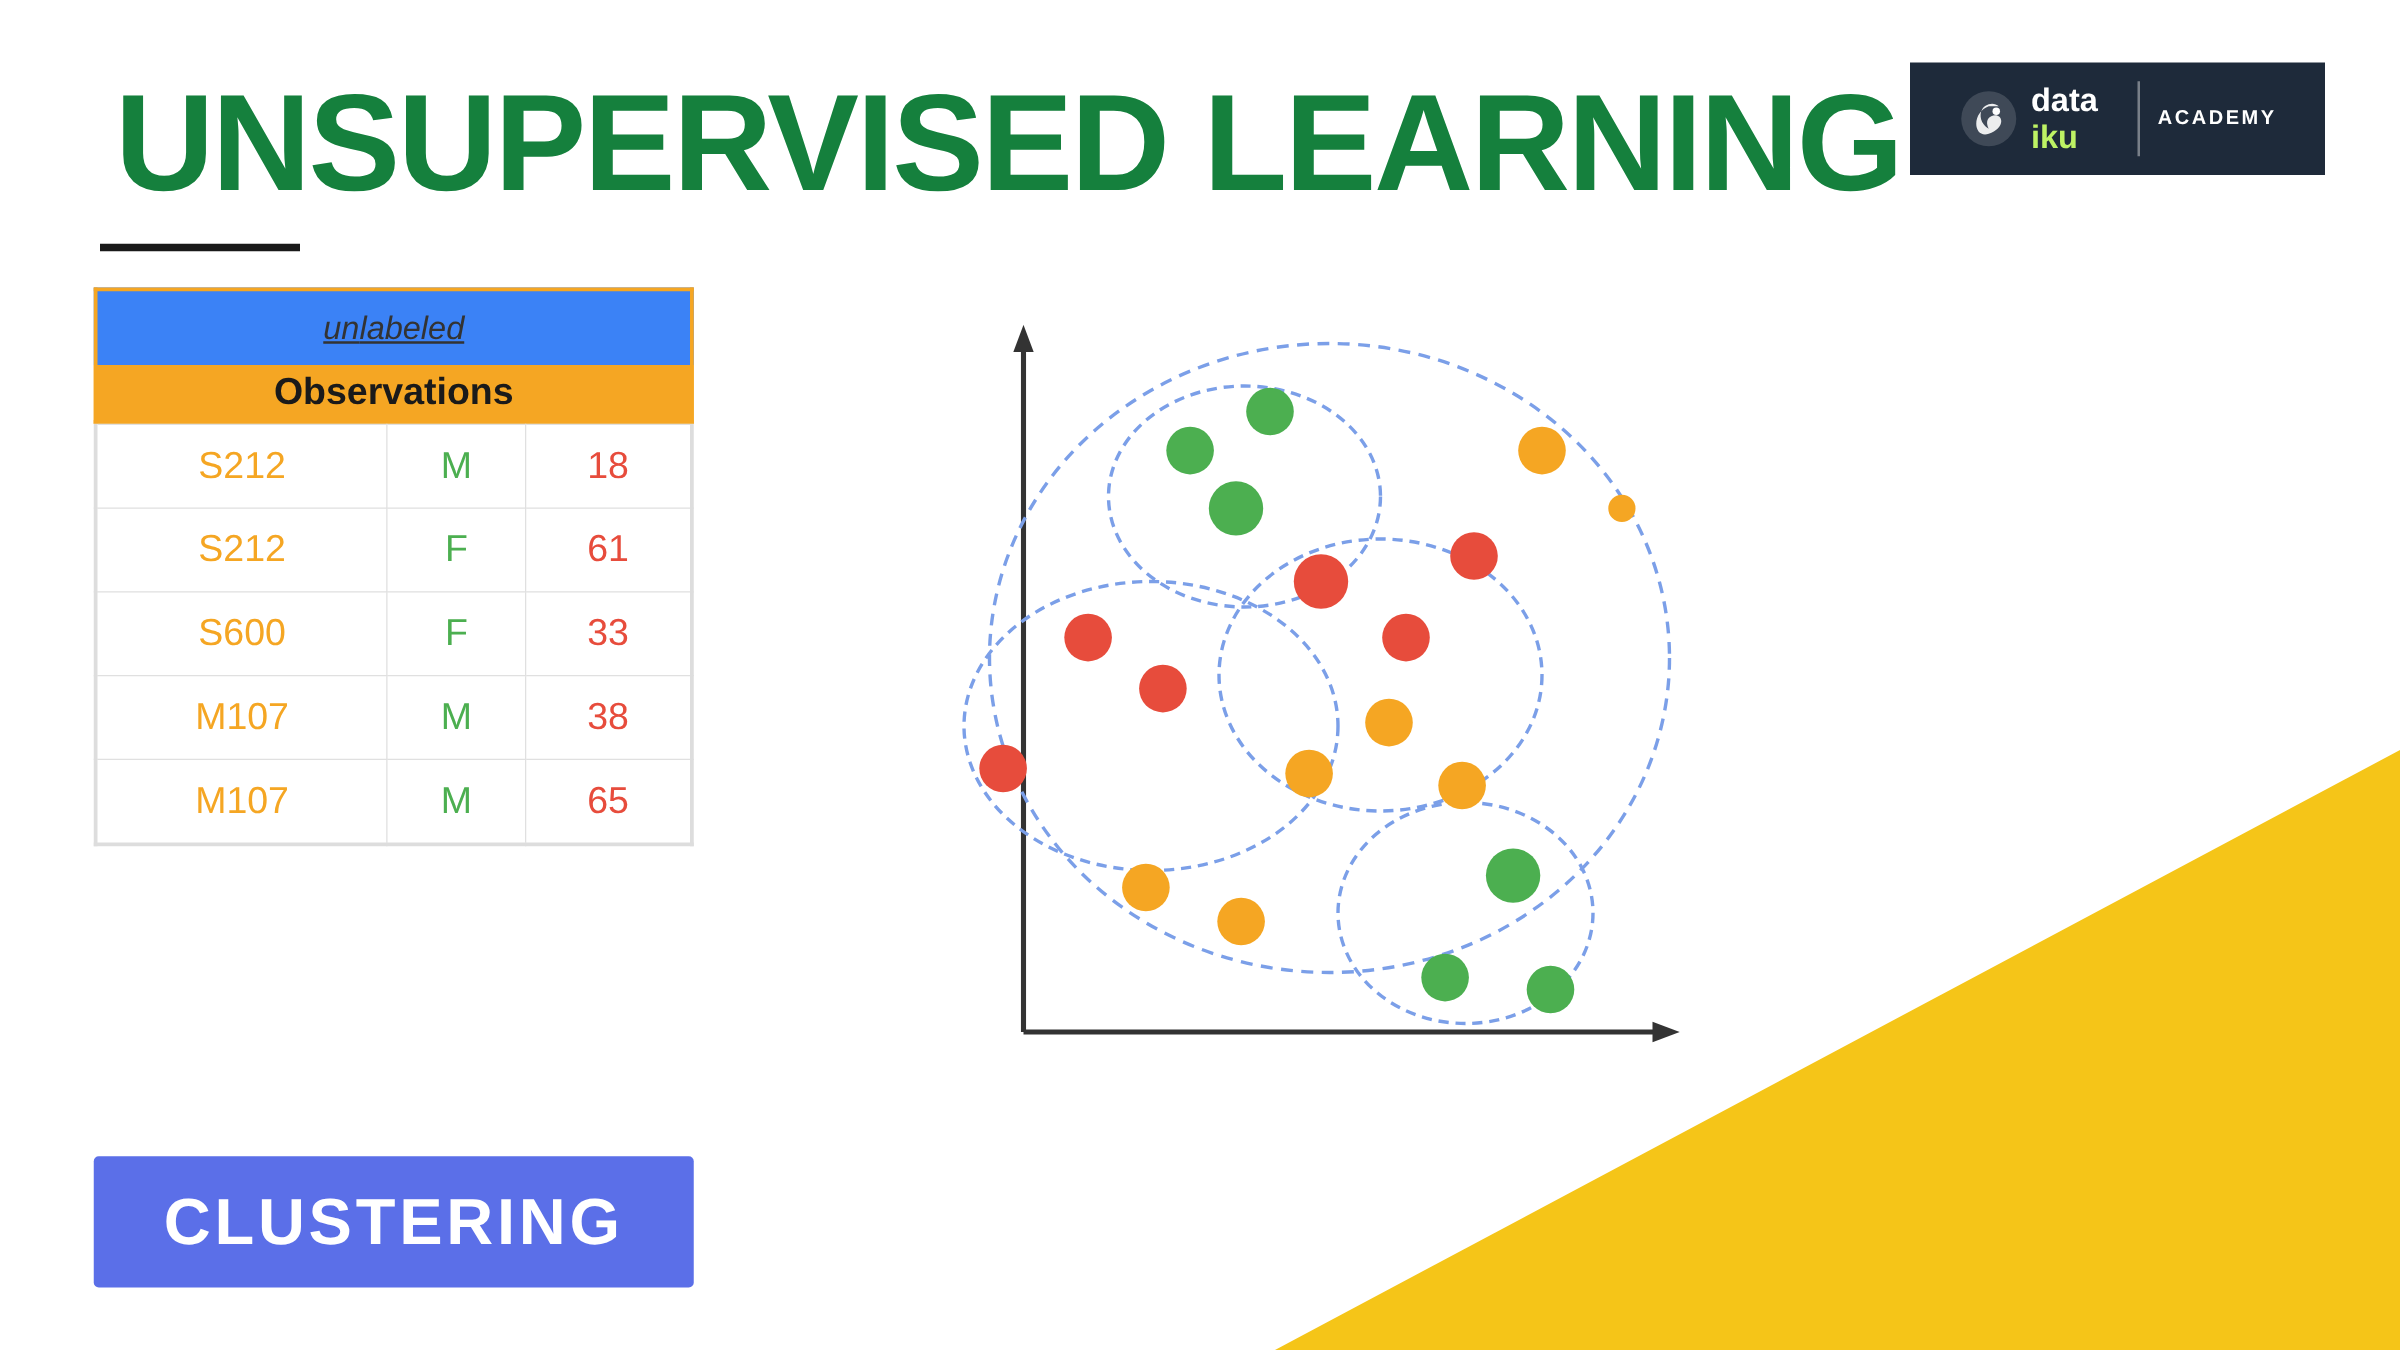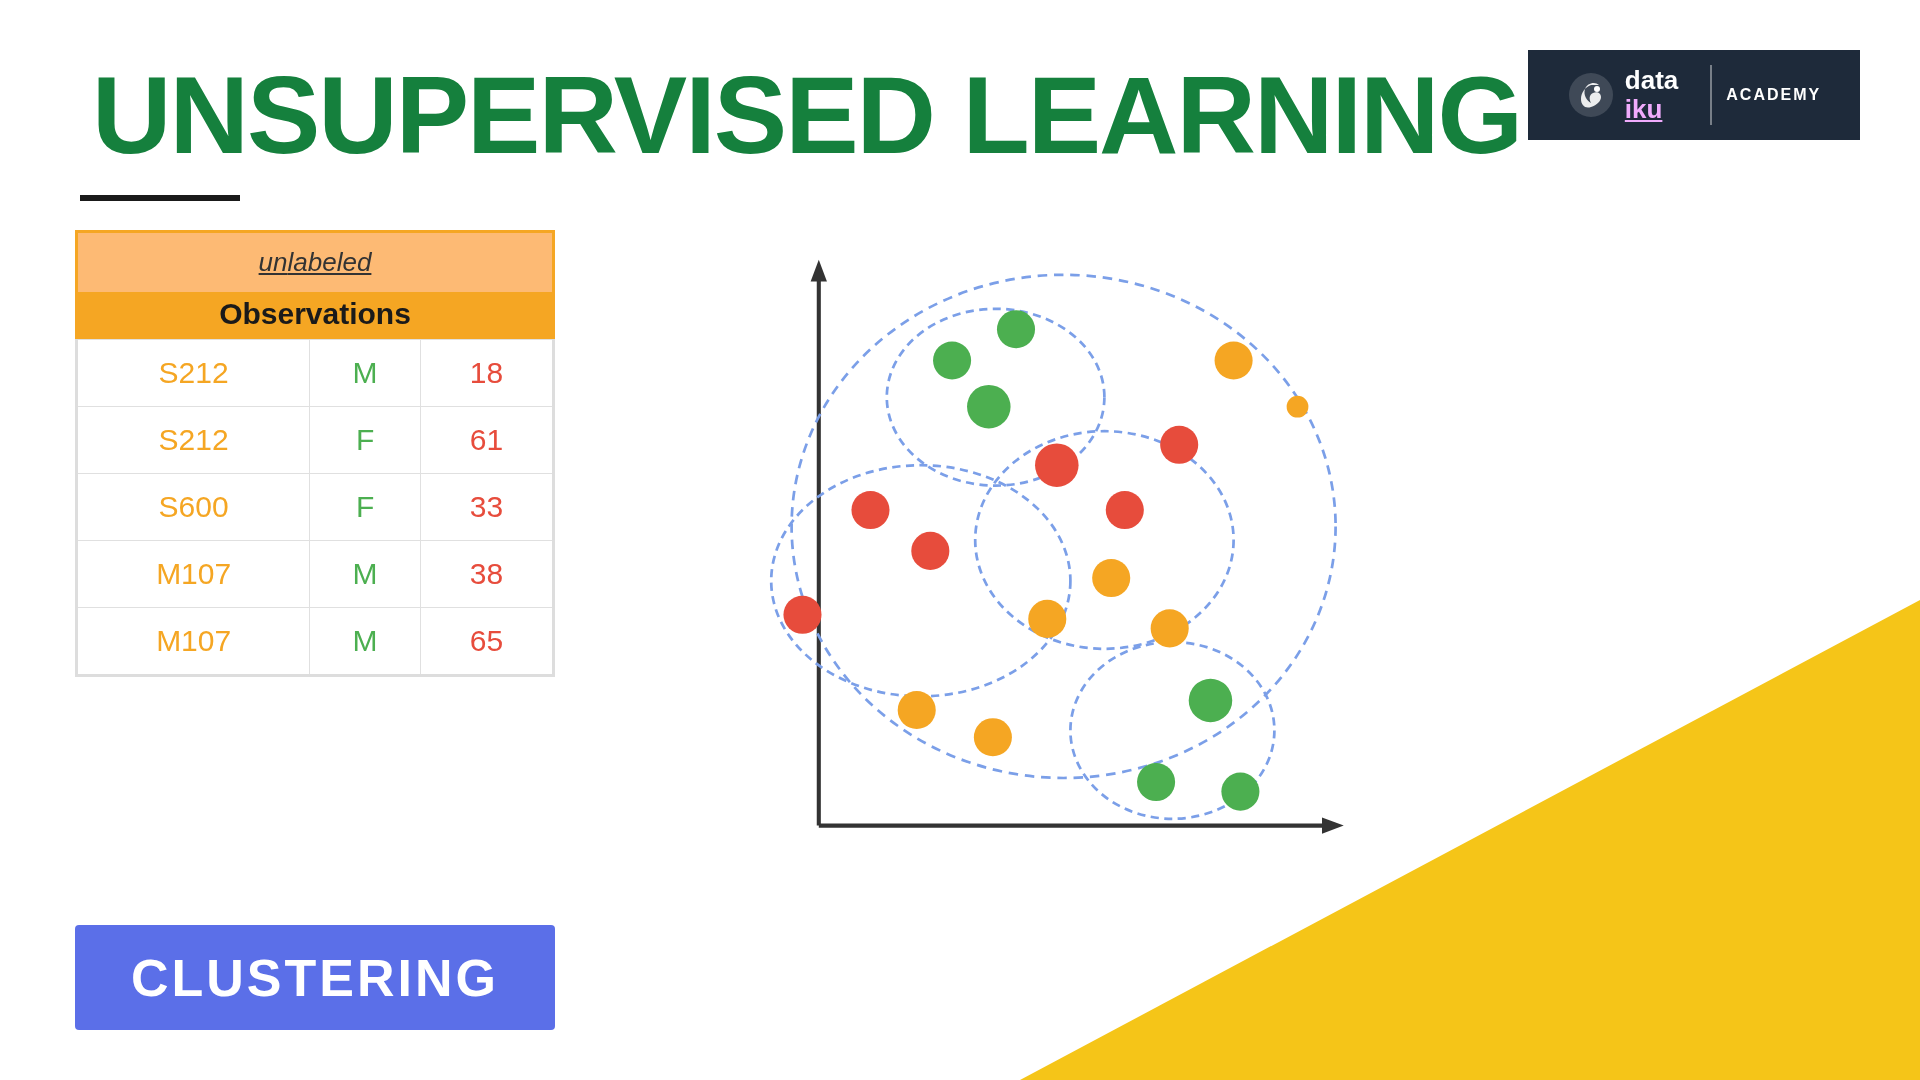--- a/index.html
+++ b/index.html
@@ -89,21 +89,21 @@
     .table-container {
       position: absolute;
       top: 230px;
       left: 75px;
       width: 480px;
     }
 
     .table-unlabeled {
       border: 3px solid #f5a623;
       border-bottom: none;
-      background: #fdba74;
+      background: #3b82f6;
       text-align: center;
       padding: 14px;
       font-size: 26px;
       font-style: italic;
       font-family: Arial, sans-serif;
       color: #333;
     }
     .table-unlabeled span {
       text-decoration: underline;
     }
@@ -182,21 +182,21 @@
   <div class="logo-left">
     <svg class="logo-bird" viewBox="0 0 48 48" fill="none" xmlns="http://www.w3.org/2000/svg">
       <circle cx="24" cy="24" r="22" fill="white" opacity="0.15"></circle>
       <ellipse cx="24" cy="24" r="20" fill="white" opacity="0.1"></ellipse>
 
       <path d="M32 14 C28 10, 20 12, 18 18 C16 24, 20 30, 24 32 C22 28, 22 24, 26 22 C30 20, 34 22, 34 26 C34 30, 30 34, 24 36 C18 38, 14 34, 14 28 C14 22, 18 16, 24 14 Z" fill="white" opacity="0.9"></path>
       <circle cx="30" cy="18" r="3" fill="white"></circle>
     </svg>
     <div>
       <div style="font-size:26px;font-weight:900;color:#ffffff;font-family:Arial,sans-serif;line-height:1.1;">data</div>
-      <div style="font-size:26px;font-weight:900;color:#f0abfc;font-family:Arial,sans-serif;line-height:1.1;text-decoration:underline;">iku</div>
+      <div style="font-size:26px;font-weight:900;color:#bef264;font-family:Arial,sans-serif;line-height:1.1;">iku</div>
     </div>
   </div>
   <div class="logo-divider"></div>
   <div class="logo-academy">ACADEMY</div>
 </div>
 
 <div class="table-container">
   <div class="table-unlabeled">
     <span>un</span><span>labeled</span>
   </div>

